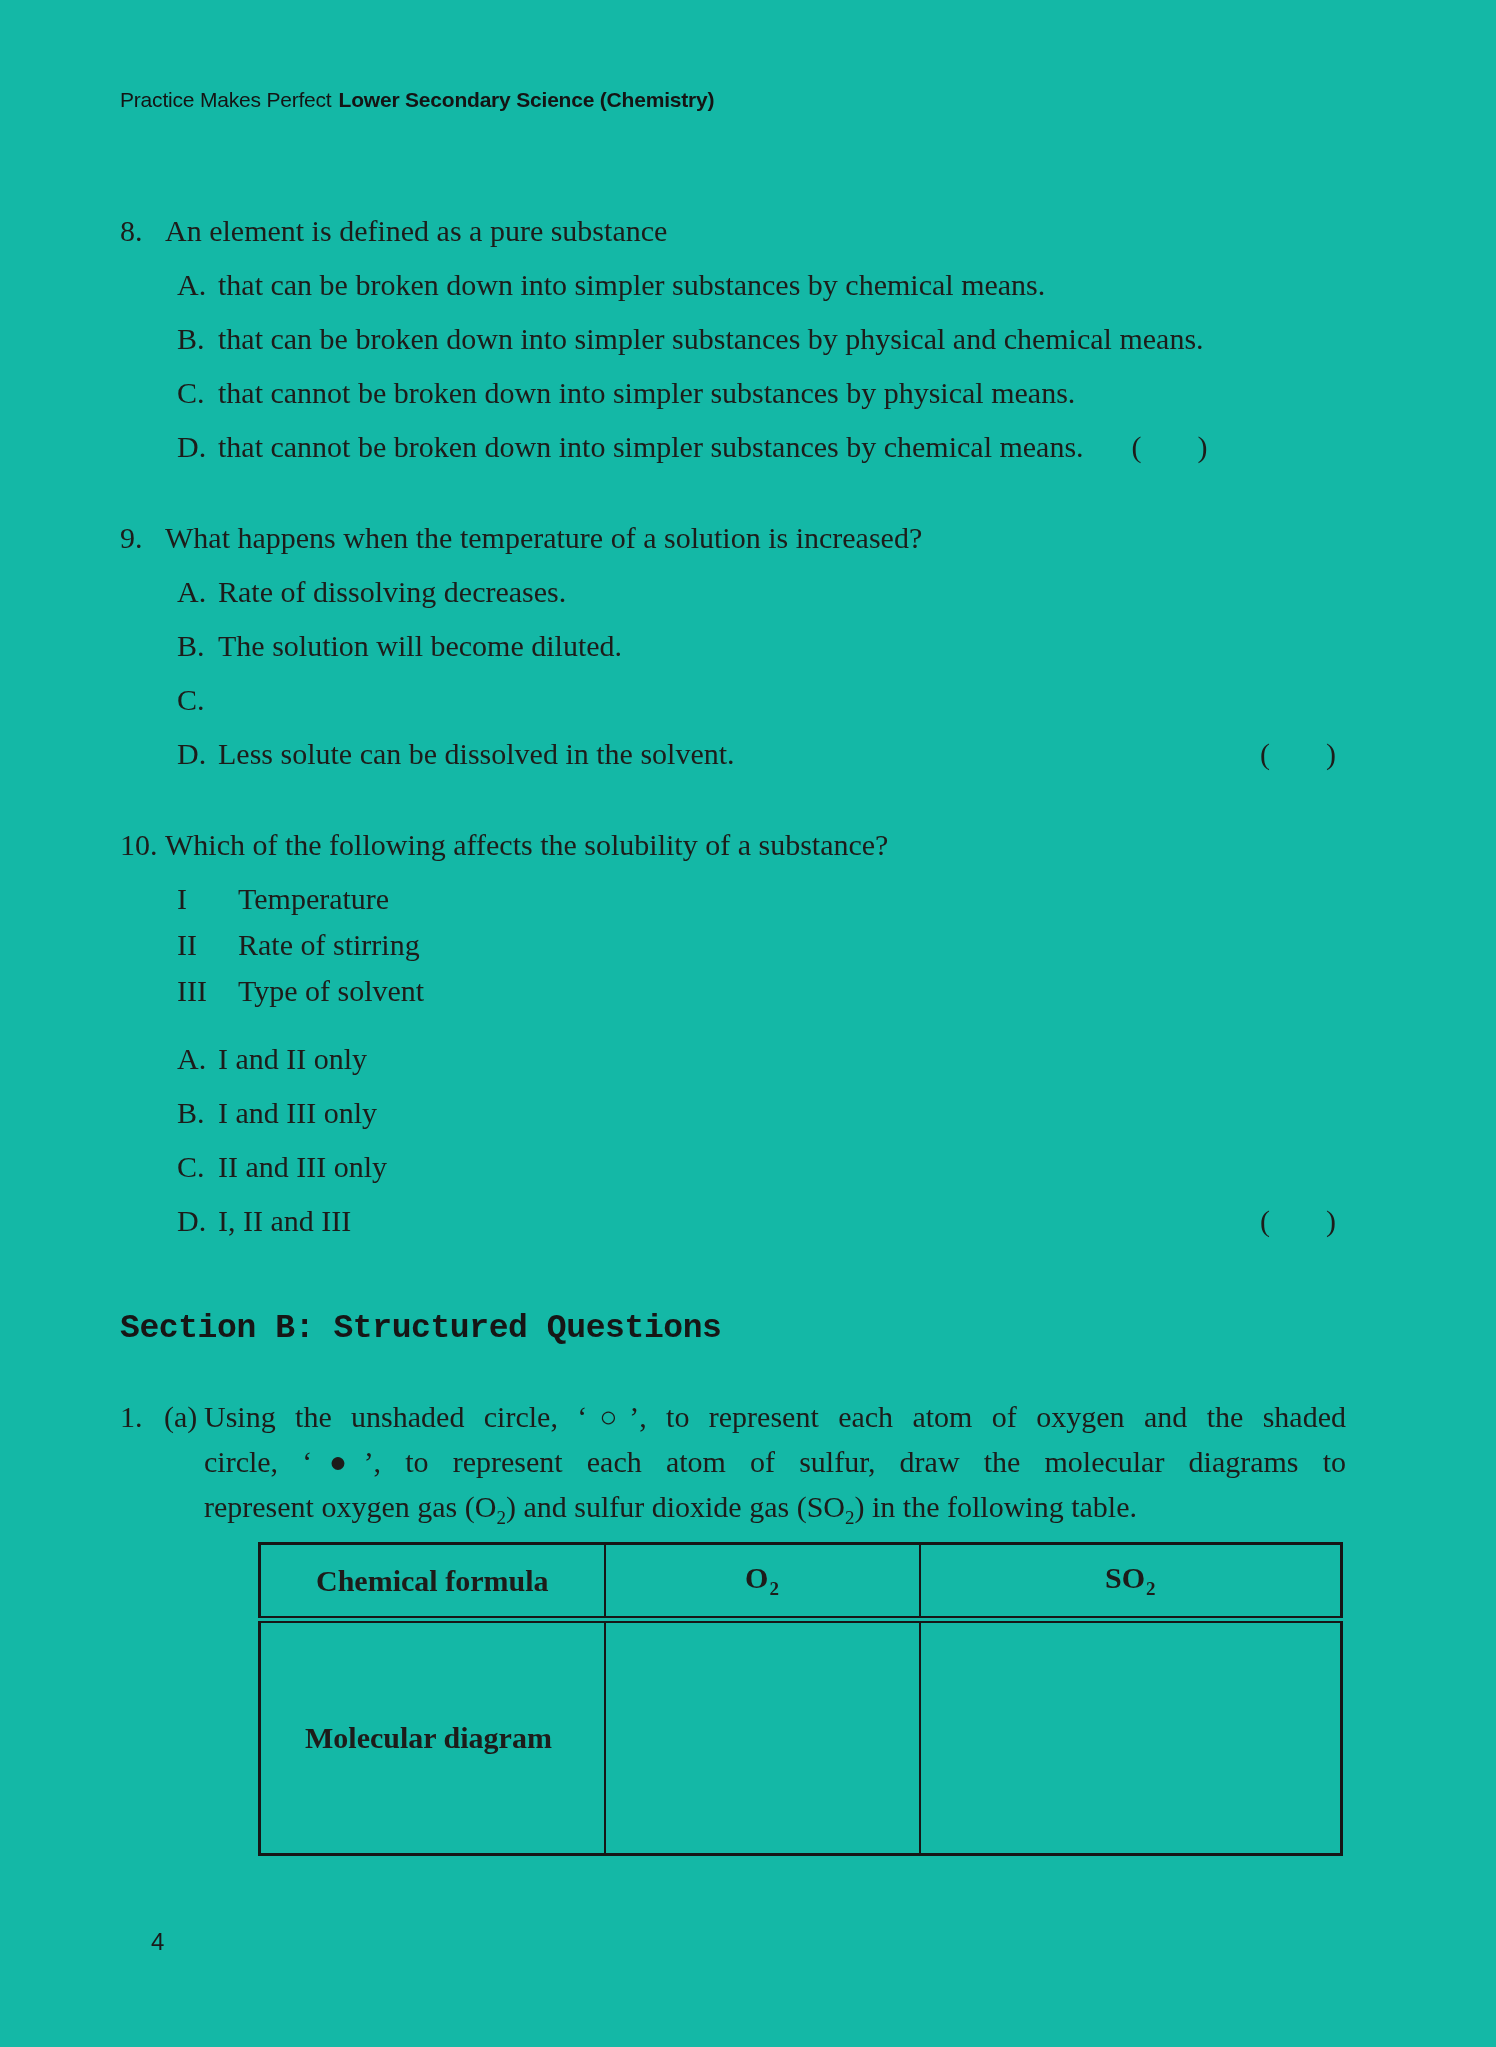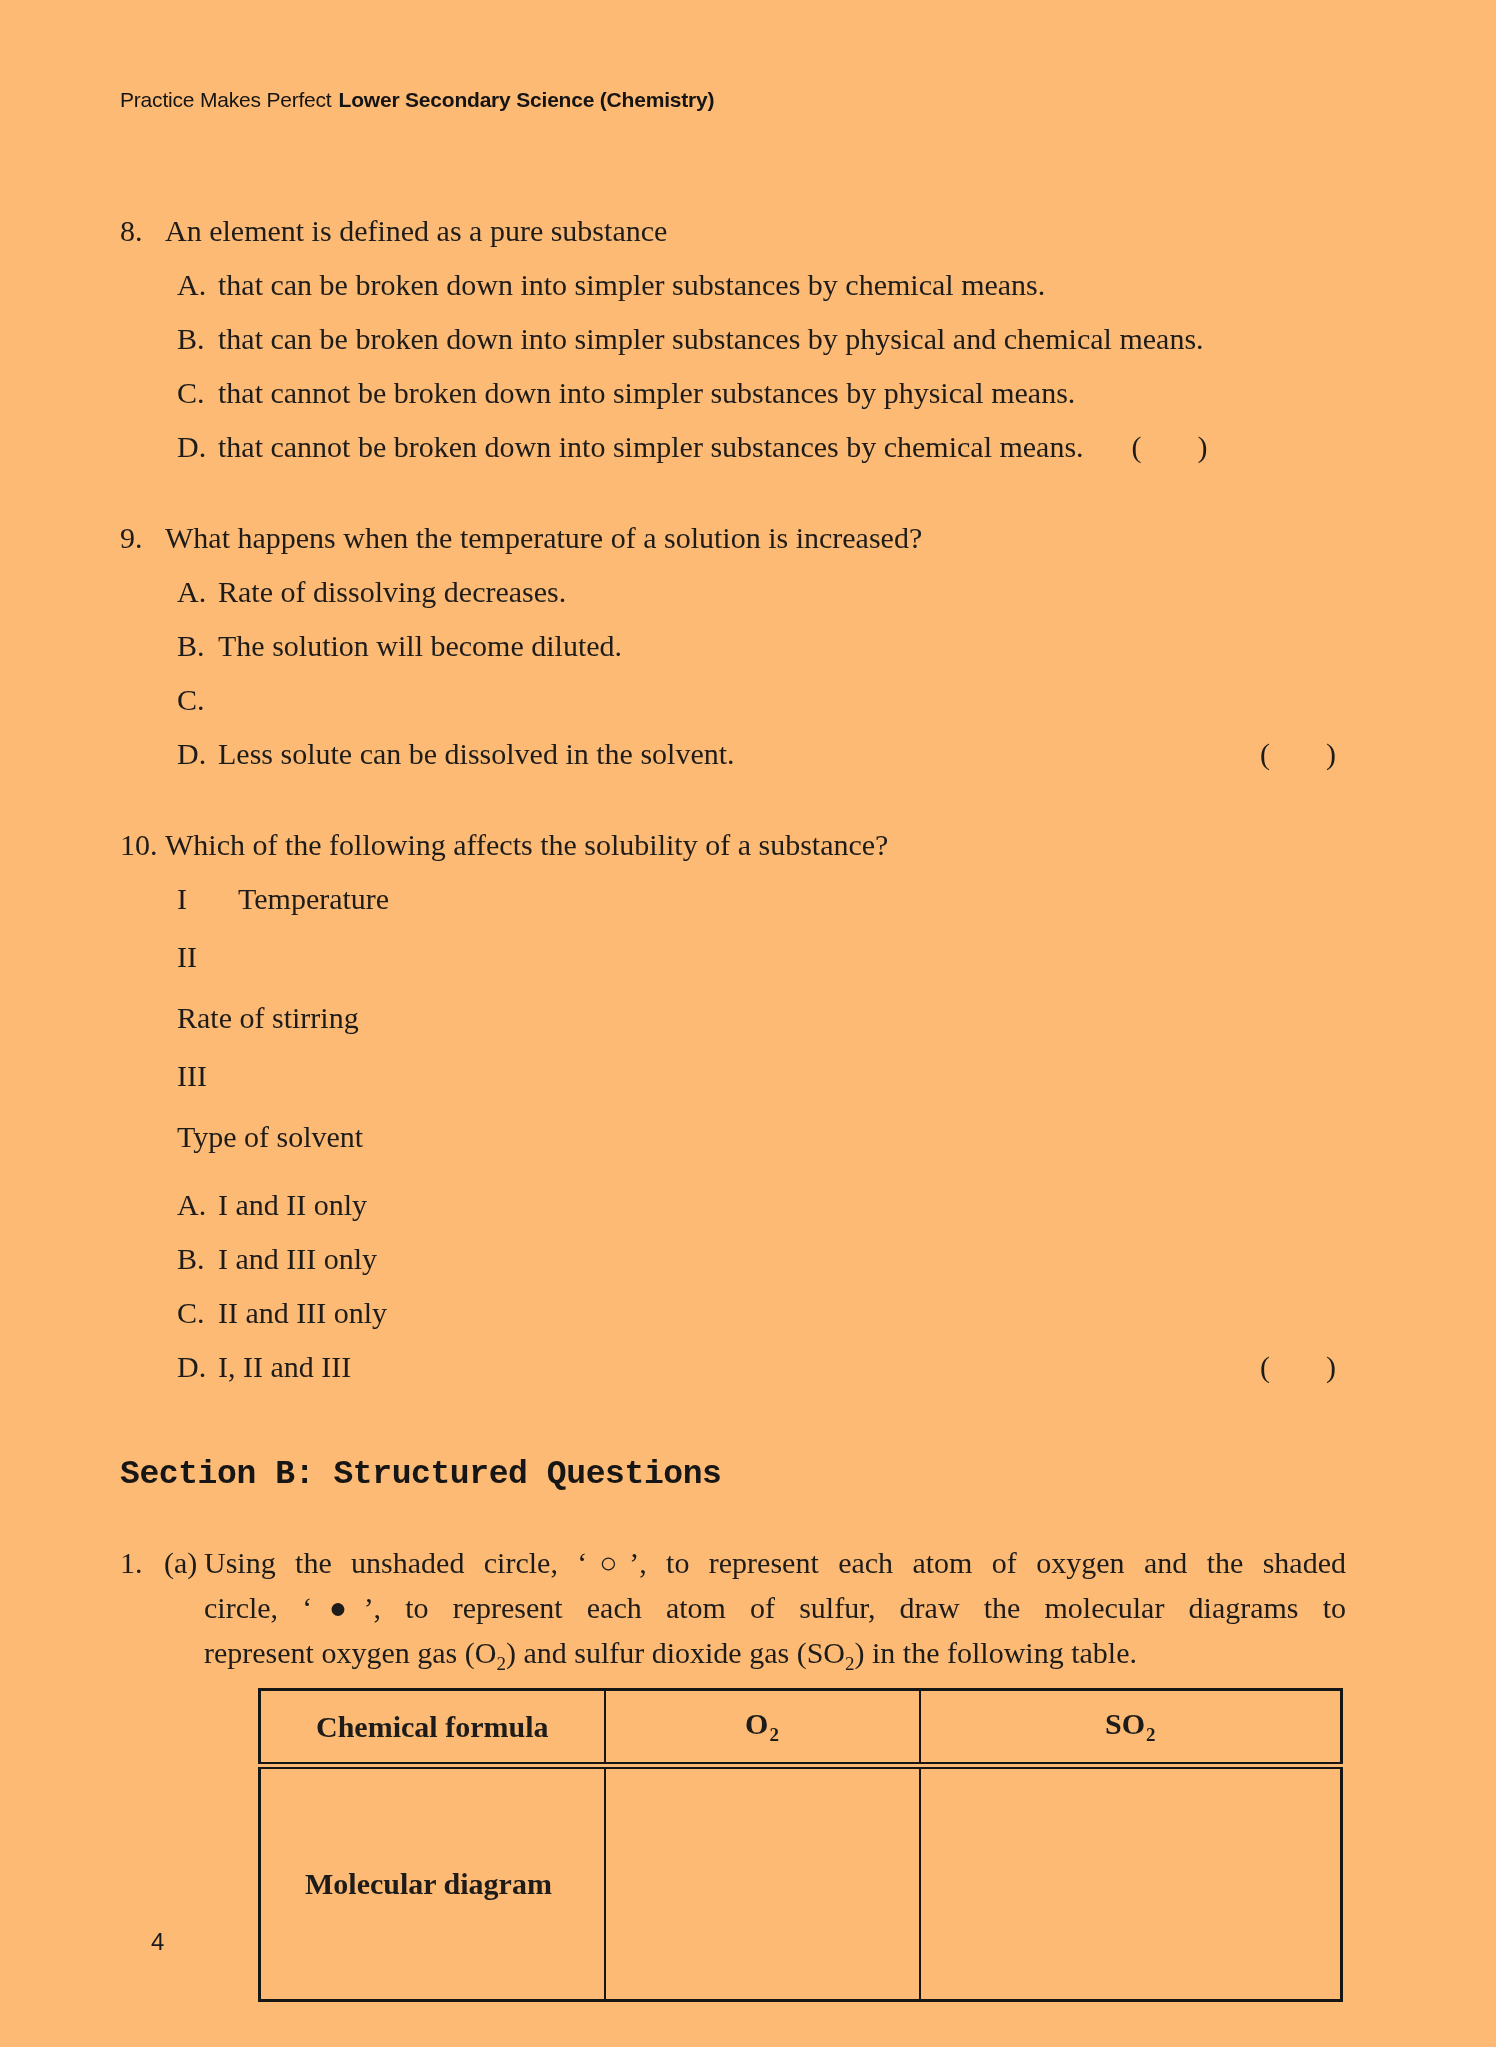--- a/index.html
+++ b/index.html
@@ -1,19 +1,19 @@
 <!DOCTYPE html>
 <html><head>
 <meta charset="utf-8">
 <style>
   html,body { margin:0; padding:0; background:#ffffff; }
   .page {
     position:relative;
     width:1496px; height:2047px;
-    background:#fdba74;
+    background:#14b8a6;
     color:#1d1c1a;
     font-family:"Liberation Serif","DejaVu Serif",serif;
     font-size:30px;
     overflow:hidden;
     box-sizing:border-box;
   }
   .content {
     box-sizing:border-box;
     padding:88px 150px 0 120px;
     width:100%;
@@ -37,21 +37,21 @@
   .q-text { flex:1 1 auto;margin-top:24px; }
   .opt {
     display:flex; align-items:baseline;
     margin-top:20px; line-height:34px;
     padding-left:57px;
   }
   .opt-letter { flex:0 0 41px; }
   .opt-text { white-space:nowrap; }
   .roman { display:flex; align-items:baseline; line-height:34px; padding-left:57px; }
   .roman.first { margin-top:20px; }
-  .roman.rest  { margin-top:24px;flex-direction:column; }
+  .roman.rest  { margin-top:12px; }
   .roman-numeral { flex:0 0 61px; }
   .opt.after-roman { margin-top:34px; }
   .ans { display:inline-flex; align-items:baseline; }
   .ans.flush { margin-left:auto; margin-right:10px; }
   .ans.near  { margin-left:48px; }
   .ans-gap { display:inline-block; width:56px; }
 
   
   .section-heading {
     margin:71px 0 0 0;

